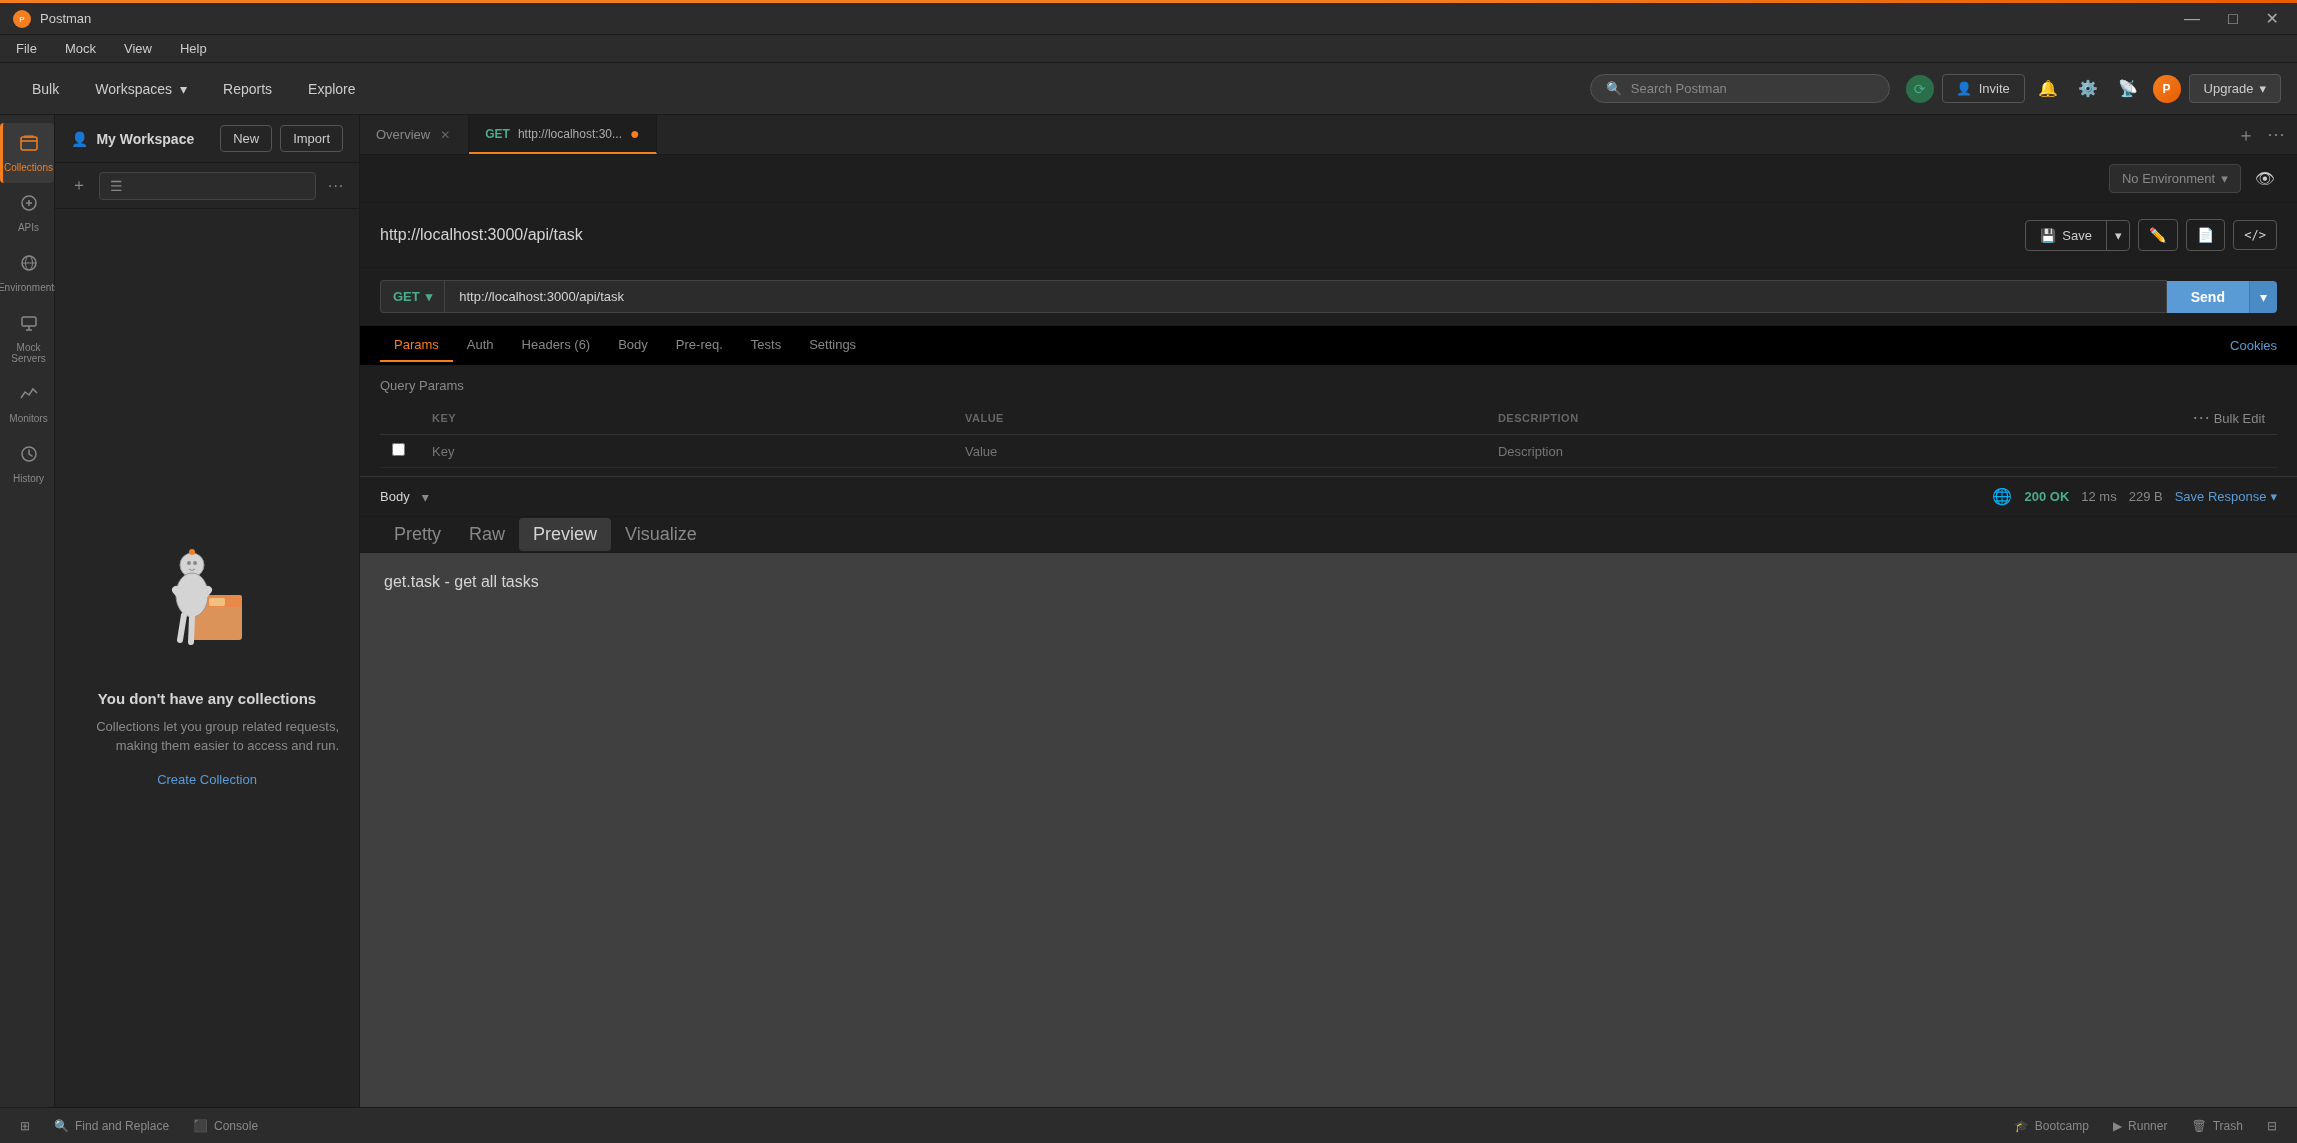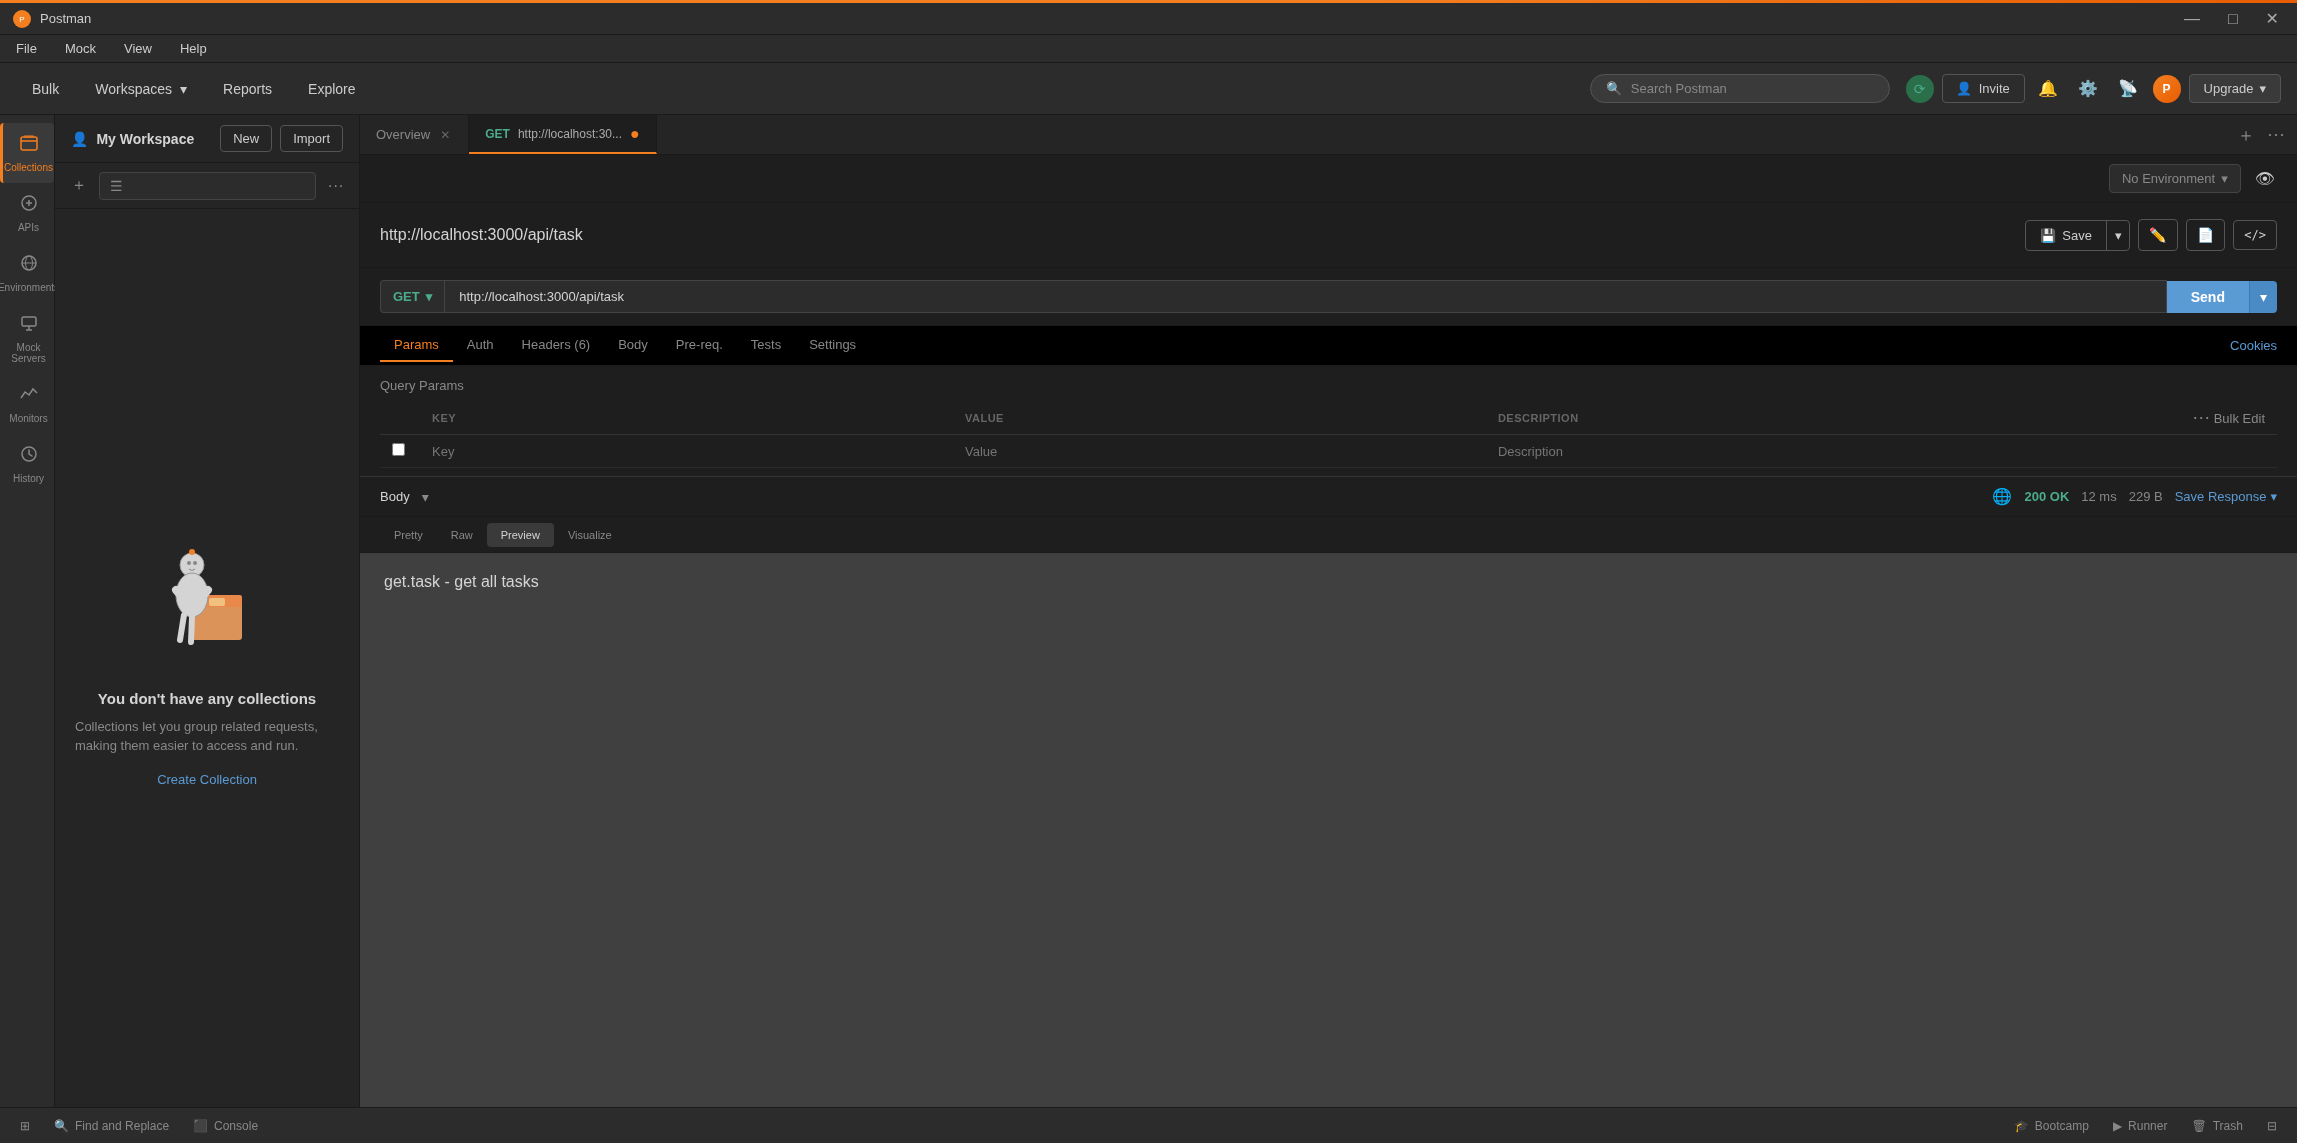--- a/index.html
+++ b/index.html
@@ -114,21 +114,21 @@
     .new-btn { background: none; border: 1px solid #555; color: #ccc; padding: 5px 12px; border-radius: 4px; cursor: pointer; font-size: 13px; }
     .import-btn { background: none; border: 1px solid #555; color: #ccc; padding: 5px 12px; border-radius: 4px; cursor: pointer; font-size: 13px; }
 
     .sidebar-content {
       flex: 1;
       display: flex;
       flex-direction: column;
       align-items: center;
       justify-content: center;
       padding: 20px;
-      text-align: left;
+      text-align: right;
     }
     .empty-illustration {
       width: 140px;
       height: 140px;
       margin-bottom: 20px;
     }
     .empty-title { color: #d4d4d4; font-size: 15px; font-weight: 600; margin-bottom: 10px; }
     .empty-desc { color: #888; font-size: 13px; line-height: 1.5; margin-bottom: 16px; }
     .create-link { color: #5b9bd5; cursor: pointer; font-size: 13px; font-weight: 500; }
 
@@ -340,21 +340,21 @@
       padding: 0 20px;
       border-bottom: 1px solid #1a1a1a;
       background: #1e1e1e;
       height: 36px;
       flex-shrink: 0;
     }
     .resp-tab {
       padding: 6px 14px;
       cursor: pointer;
       color: #888;
-      font-size: 11px;
+      font-size: 18px;
       border-radius: 4px;
     }
     .resp-tab.active { background: #3a3a3a; color: #d4d4d4; }
 
     
     .response-body {
       flex: 1;
       padding: 20px 24px;
       overflow-y: auto;
       background: #404040;

